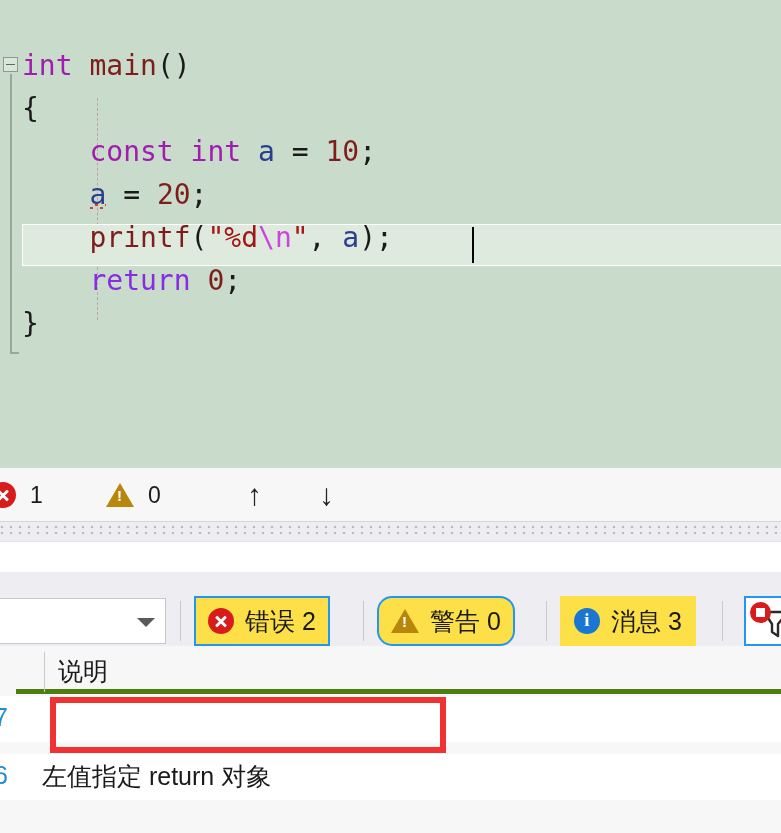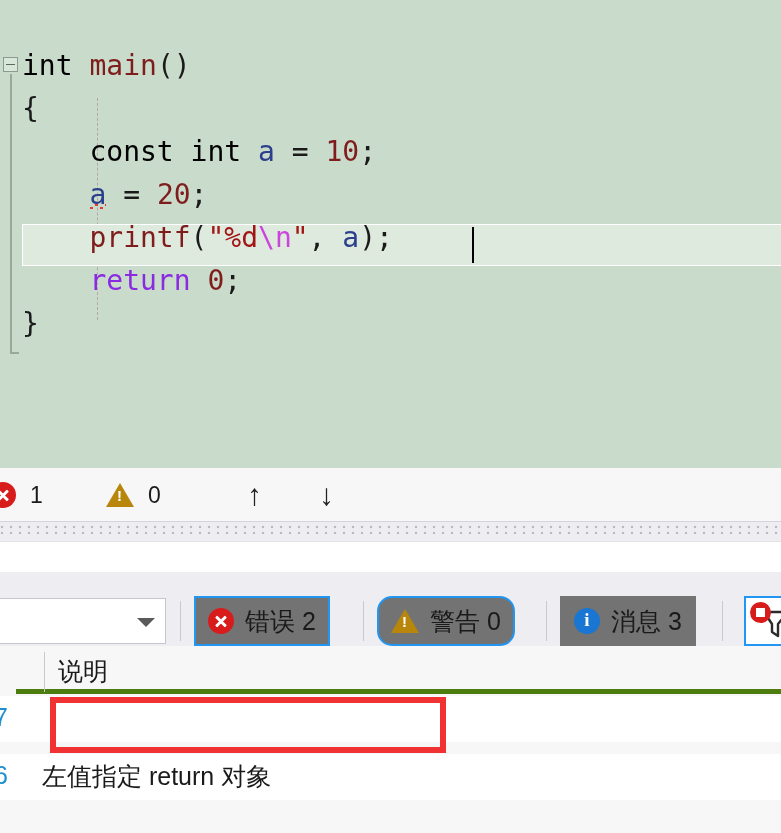--- a/index.html
+++ b/index.html
@@ -79,21 +79,21 @@
     position: absolute;
     left: 22px;
     top: 44px;
     font-family: "DejaVu Sans Mono", "Liberation Mono", monospace;
     font-size: 28px;
     line-height: 43px;
     white-space: pre;
     color: #000000;
   }
   .code .ln { display: block; height: 43px; position: relative; }
-  .kw      { color: #000000; }
+  .kw      { color: #a21caf; }
   .fn      { color: #7f1d1d; }
   .var     { color: #2b3f8c; }
   .str     { color: #a31515; }
   .esc     { color: #cc44dd; }
   .ctl     { color: #8a2be2; }
   .num     { color: #7f1d1d; }
   .plain   { color: #1a1a1a; }
 
   .squiggle {
     position: absolute;
@@ -251,21 +251,21 @@
     width: 1px;
     height: 40px;
     top: 601px;
     background: #c8c8d0;
   }
   .tbtn {
     position: absolute;
     top: 596px;
     height: 50px;
     border: 2px solid #2196f3;
-    background: #737373;
+    background: #fde047;
     box-sizing: border-box;
     display: flex;
     align-items: center;
     justify-content: center;
     gap: 11px;
     padding: 0 12px;
   }
   .tbtn-label {
     font-size: 25px;
     color: #1a1a1a;

